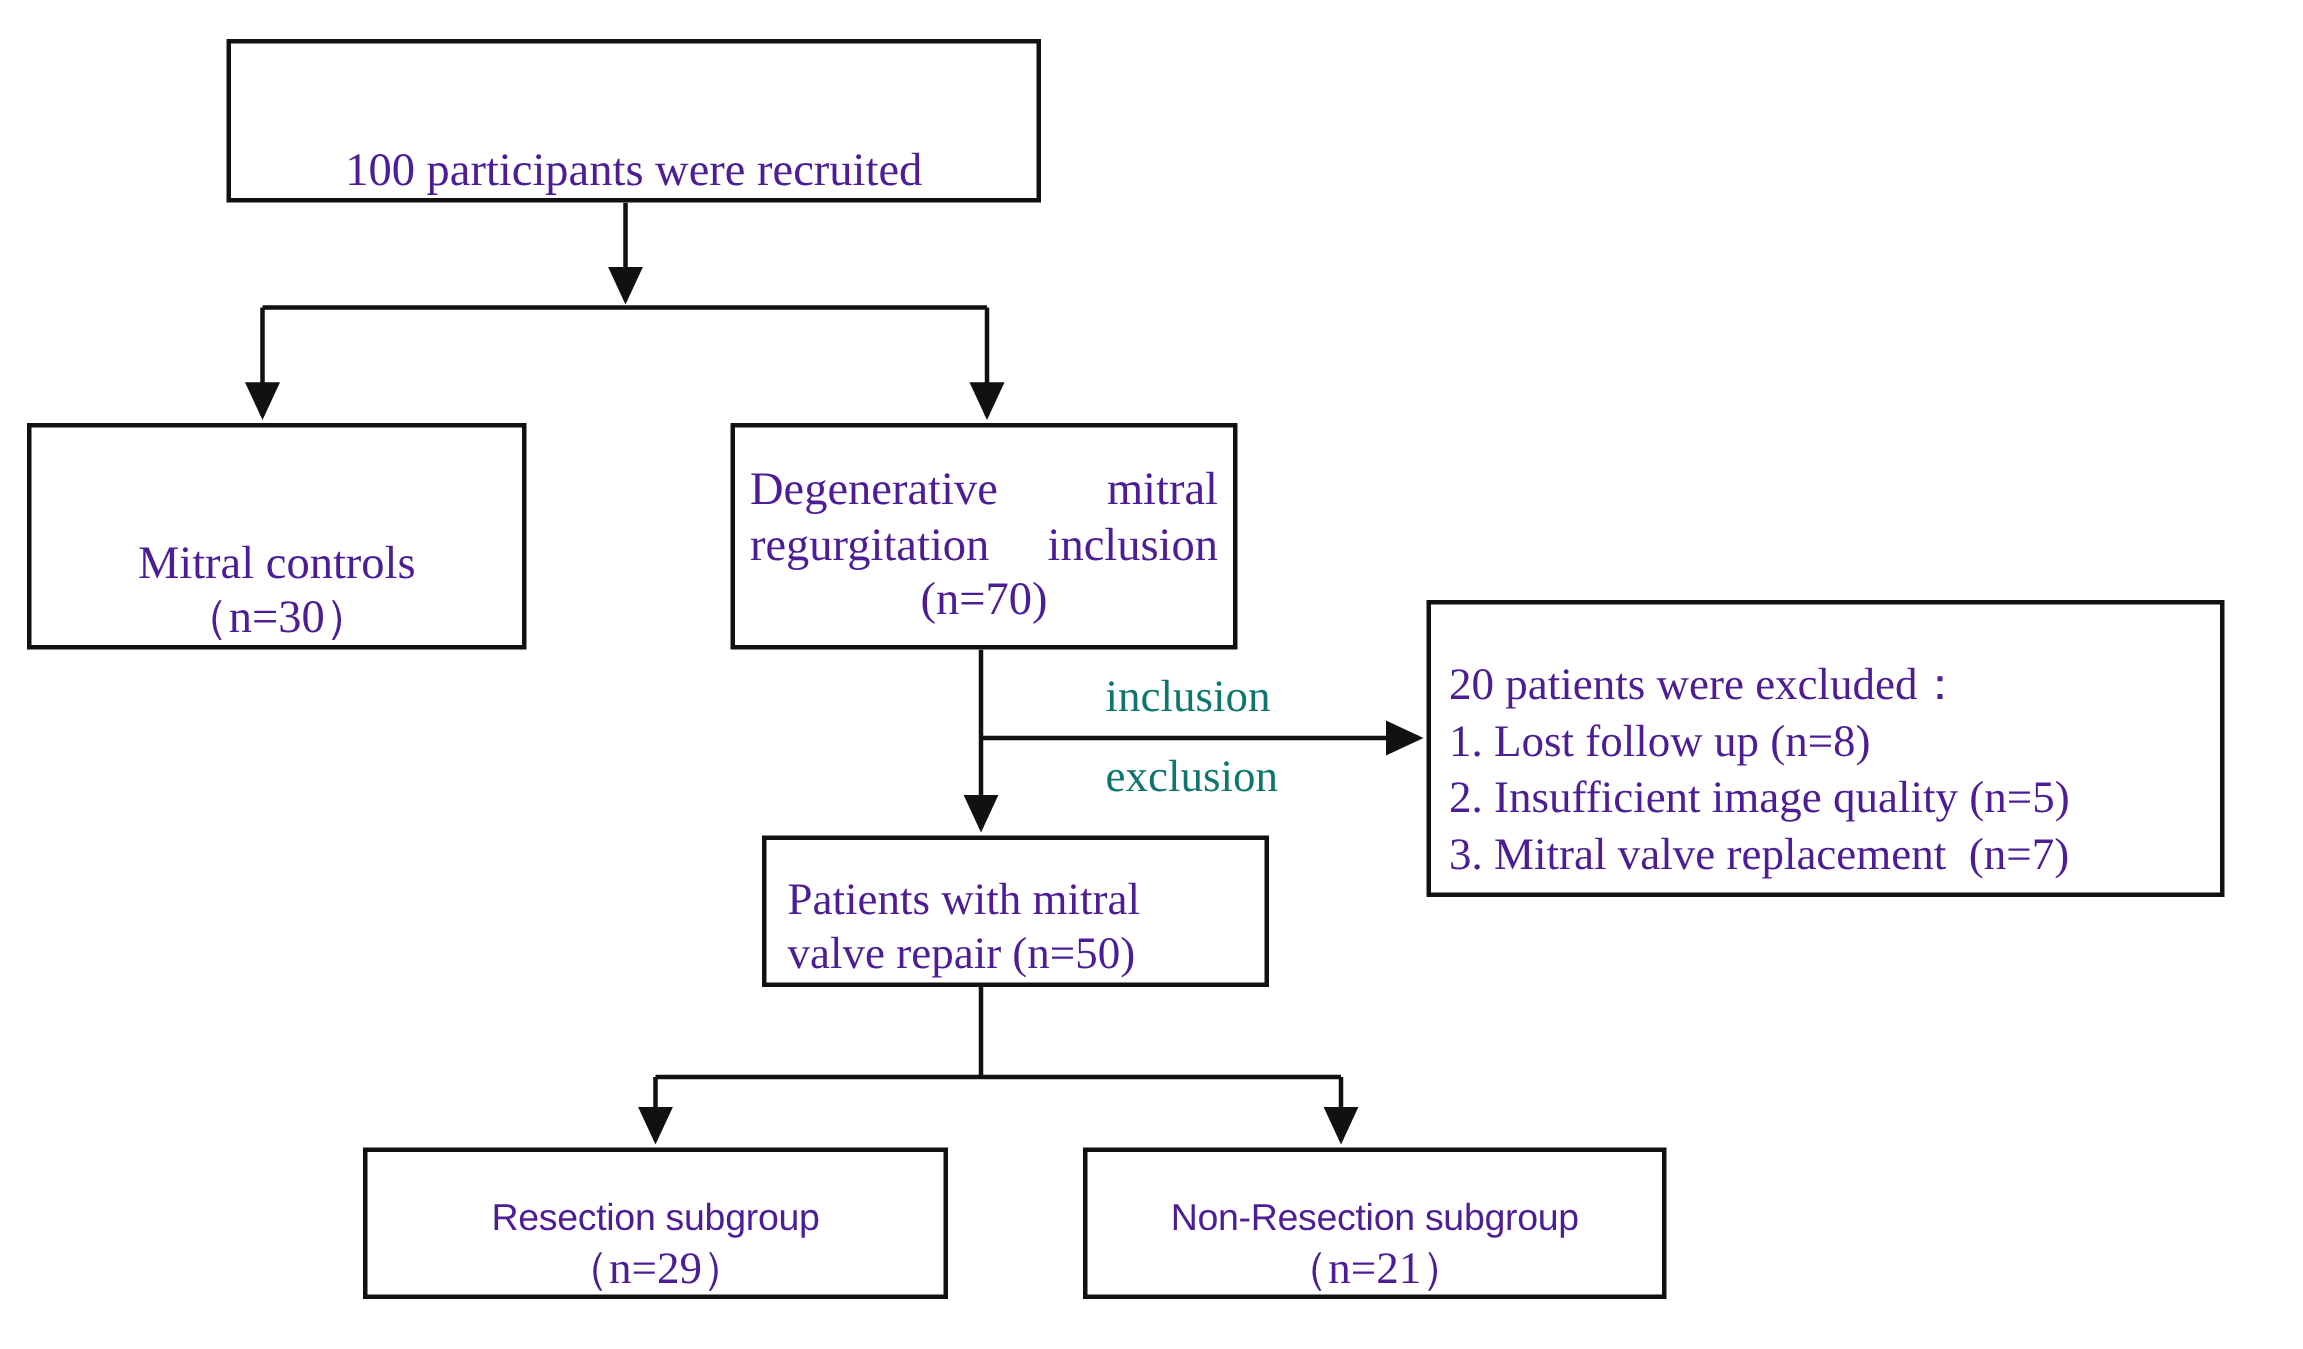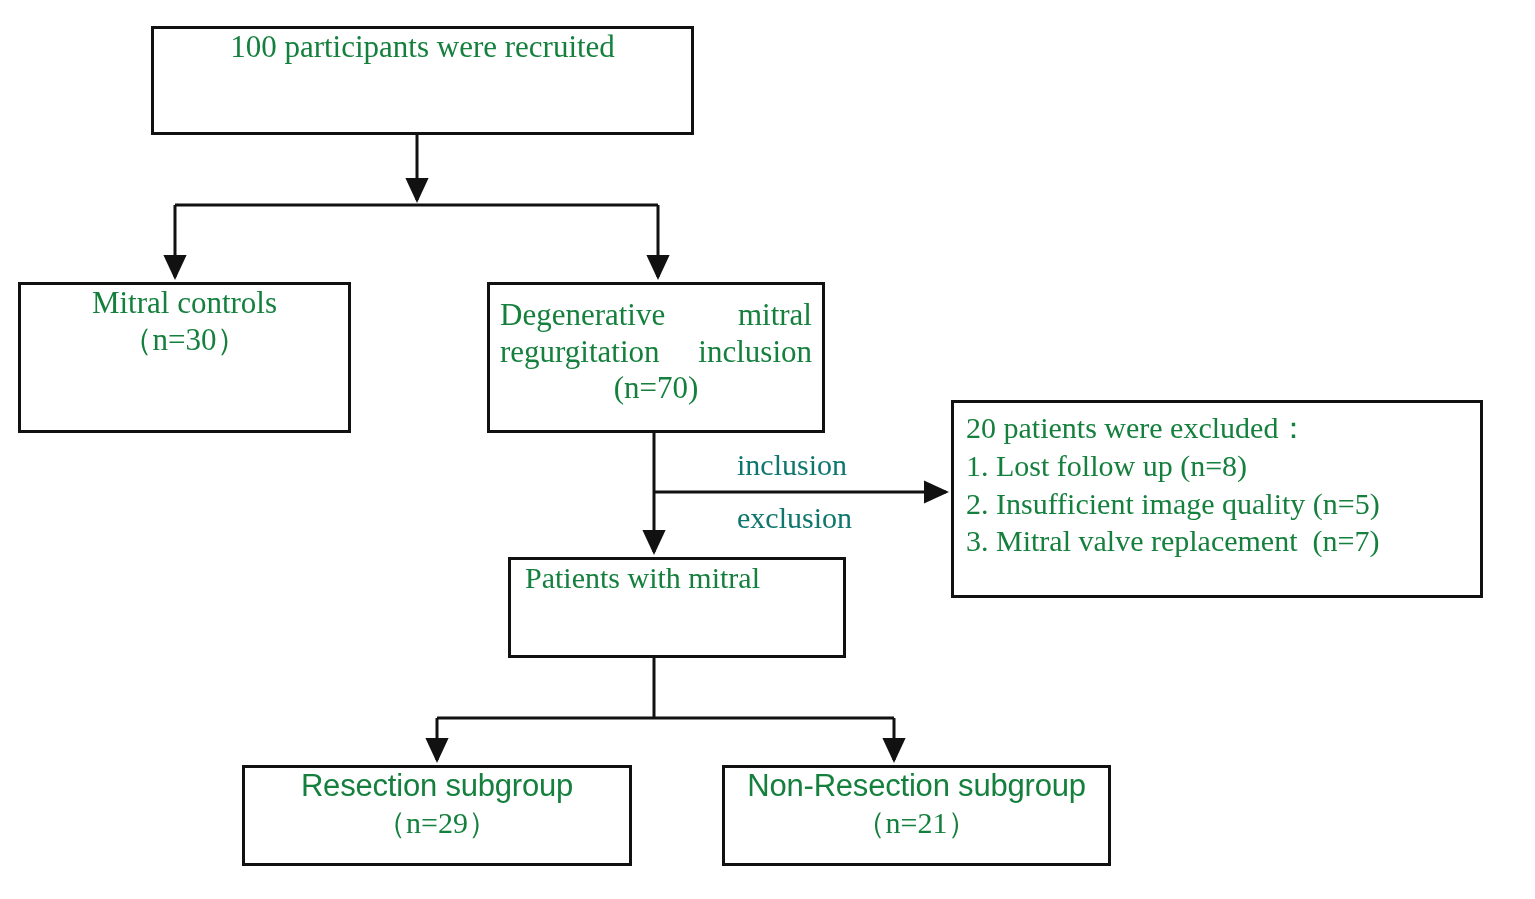--- a/index.html
+++ b/index.html
@@ -25,23 +25,23 @@
     height: 899px;
     pointer-events: none;
   }
   .node {
     position: absolute;
     box-sizing: border-box;
     border: 3px solid #111111;
     background: #ffffff;
     display: flex;
     flex-direction: column;
-    justify-content: flex-start;
-    font-family: "Liberation Serif", "DejaVu Serif", serif;
-    color: #15803d;
+    justify-content: flex-end;
+    font-family: "Liberation Serif", "DejaVu Serif", serif;
+    color: #4c1d95;
     line-height: 1.18;
   }
   .node .line {
     display: block;
     white-space: pre;
   }
   
   #node-recruited {
     left: 151px; top: 26px; width: 543px; height: 109px;
     align-items: center;
@@ -84,21 +84,21 @@
     font-size: 30px;
   }
   #node-nonresection {
     left: 722px; top: 765px; width: 389px; height: 101px;
     align-items: center;
     font-size: 30px;
   }
   
   .sans-title {
     font-family: "Liberation Sans", "DejaVu Sans", sans-serif;
-    font-size: 31px;
+    font-size: 25px;
     letter-spacing: -0.2px;
   }
   .serif-count {
     font-family: "Liberation Serif", "DejaVu Serif", serif;
     font-size: 30px;
   }
   
   .edge-label {
     position: absolute;
     font-family: "Liberation Serif", "DejaVu Serif", serif;
@@ -179,20 +179,21 @@
 
   <div class="node" id="node-excluded">
     <span class="line">20 patients were excluded：</span>
     <span class="line">1. Lost follow up (n=8)</span>
     <span class="line">2. Insufficient image quality (n=5)</span>
     <span class="line">3. Mitral valve replacement  (n=7)</span>
   </div>
 
   <div class="node" id="node-repair">
     <span class="line">Patients with mitral</span>
+    <span class="line">valve repair (n=50)</span>
   </div>
 
   <div class="node" id="node-resection">
     <span class="line sans-title">Resection subgroup</span>
     <span class="line serif-count">（n=29）</span>
   </div>
 
   <div class="node" id="node-nonresection">
     <span class="line sans-title">Non-Resection subgroup</span>
     <span class="line serif-count">（n=21）</span>

